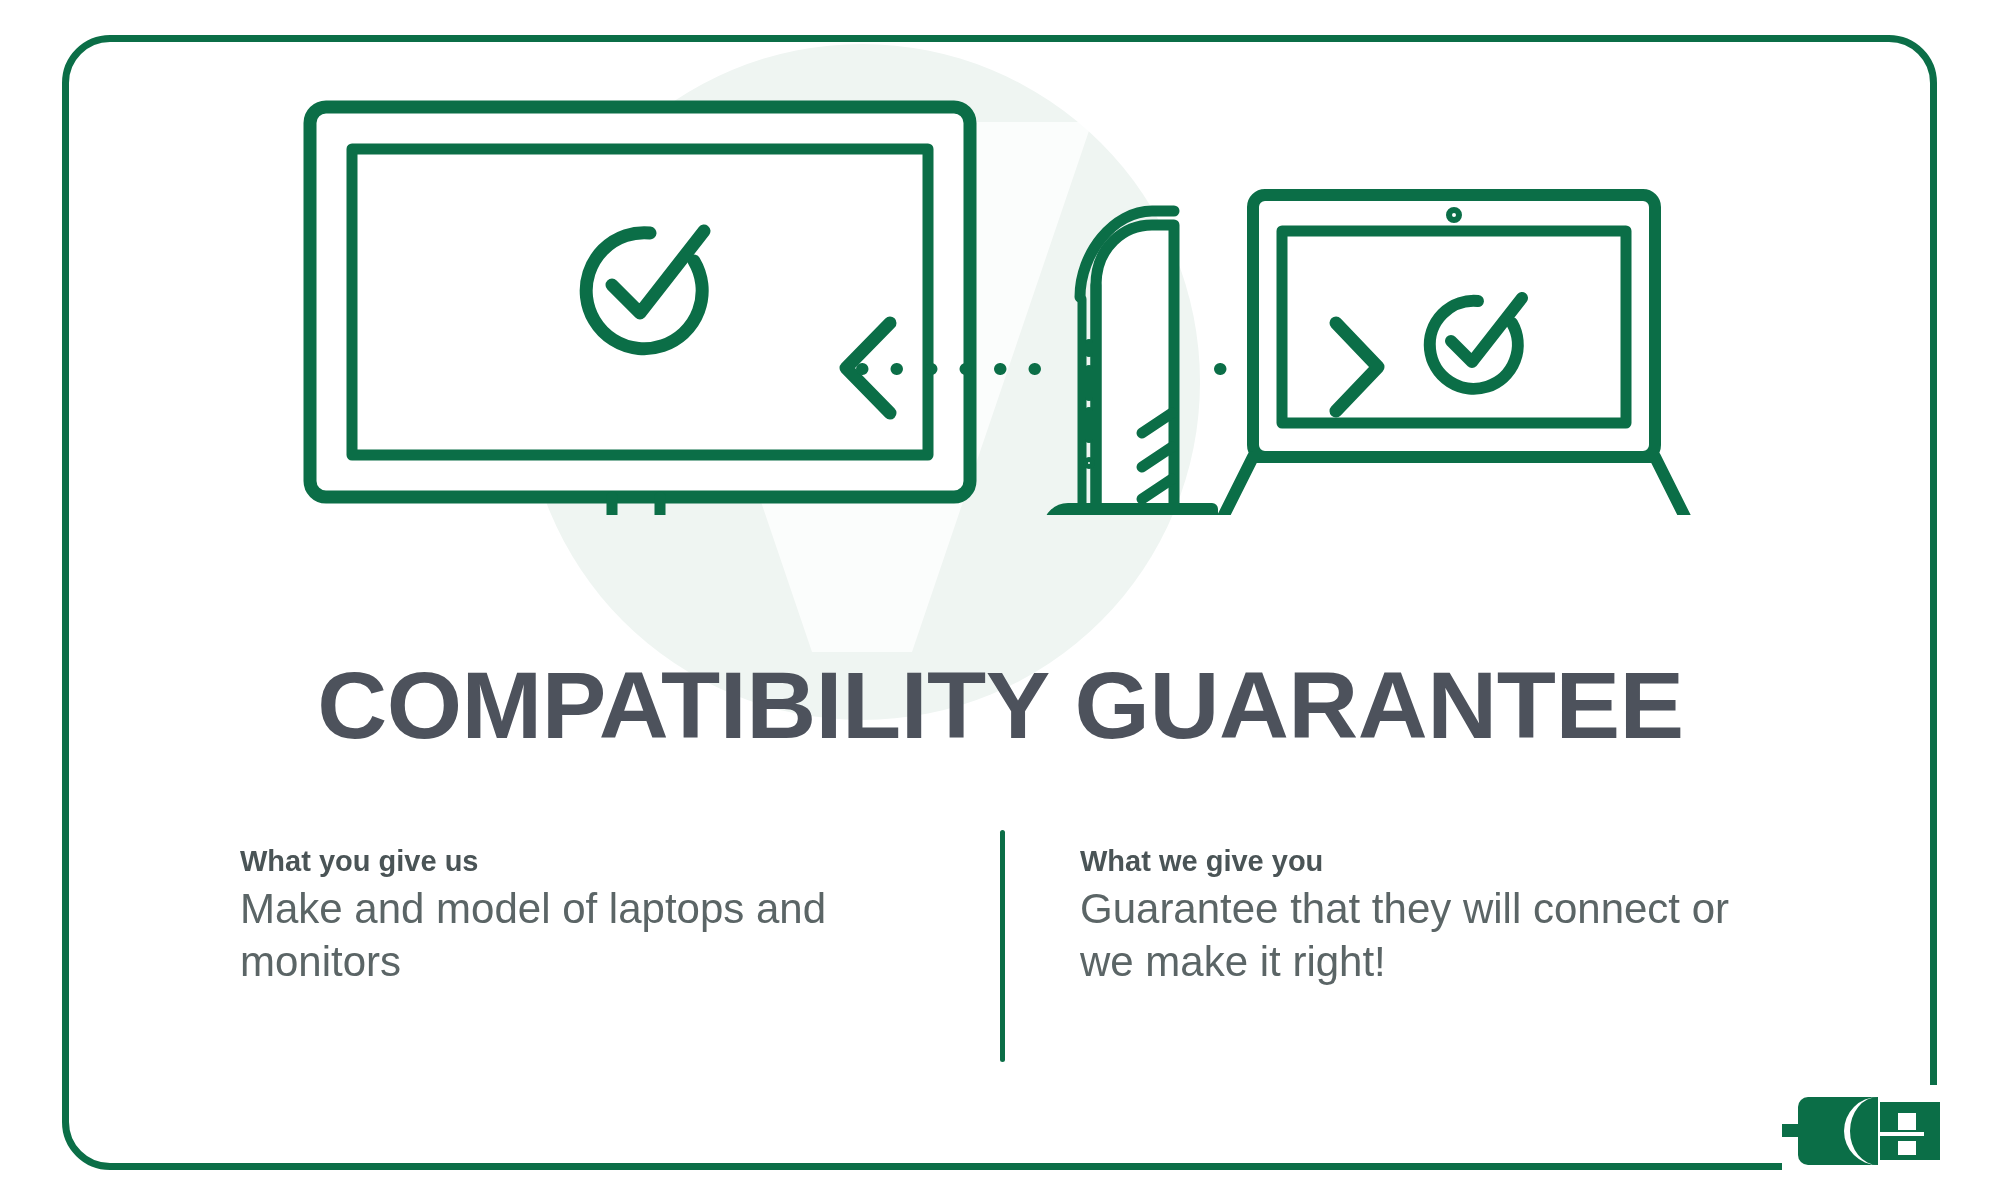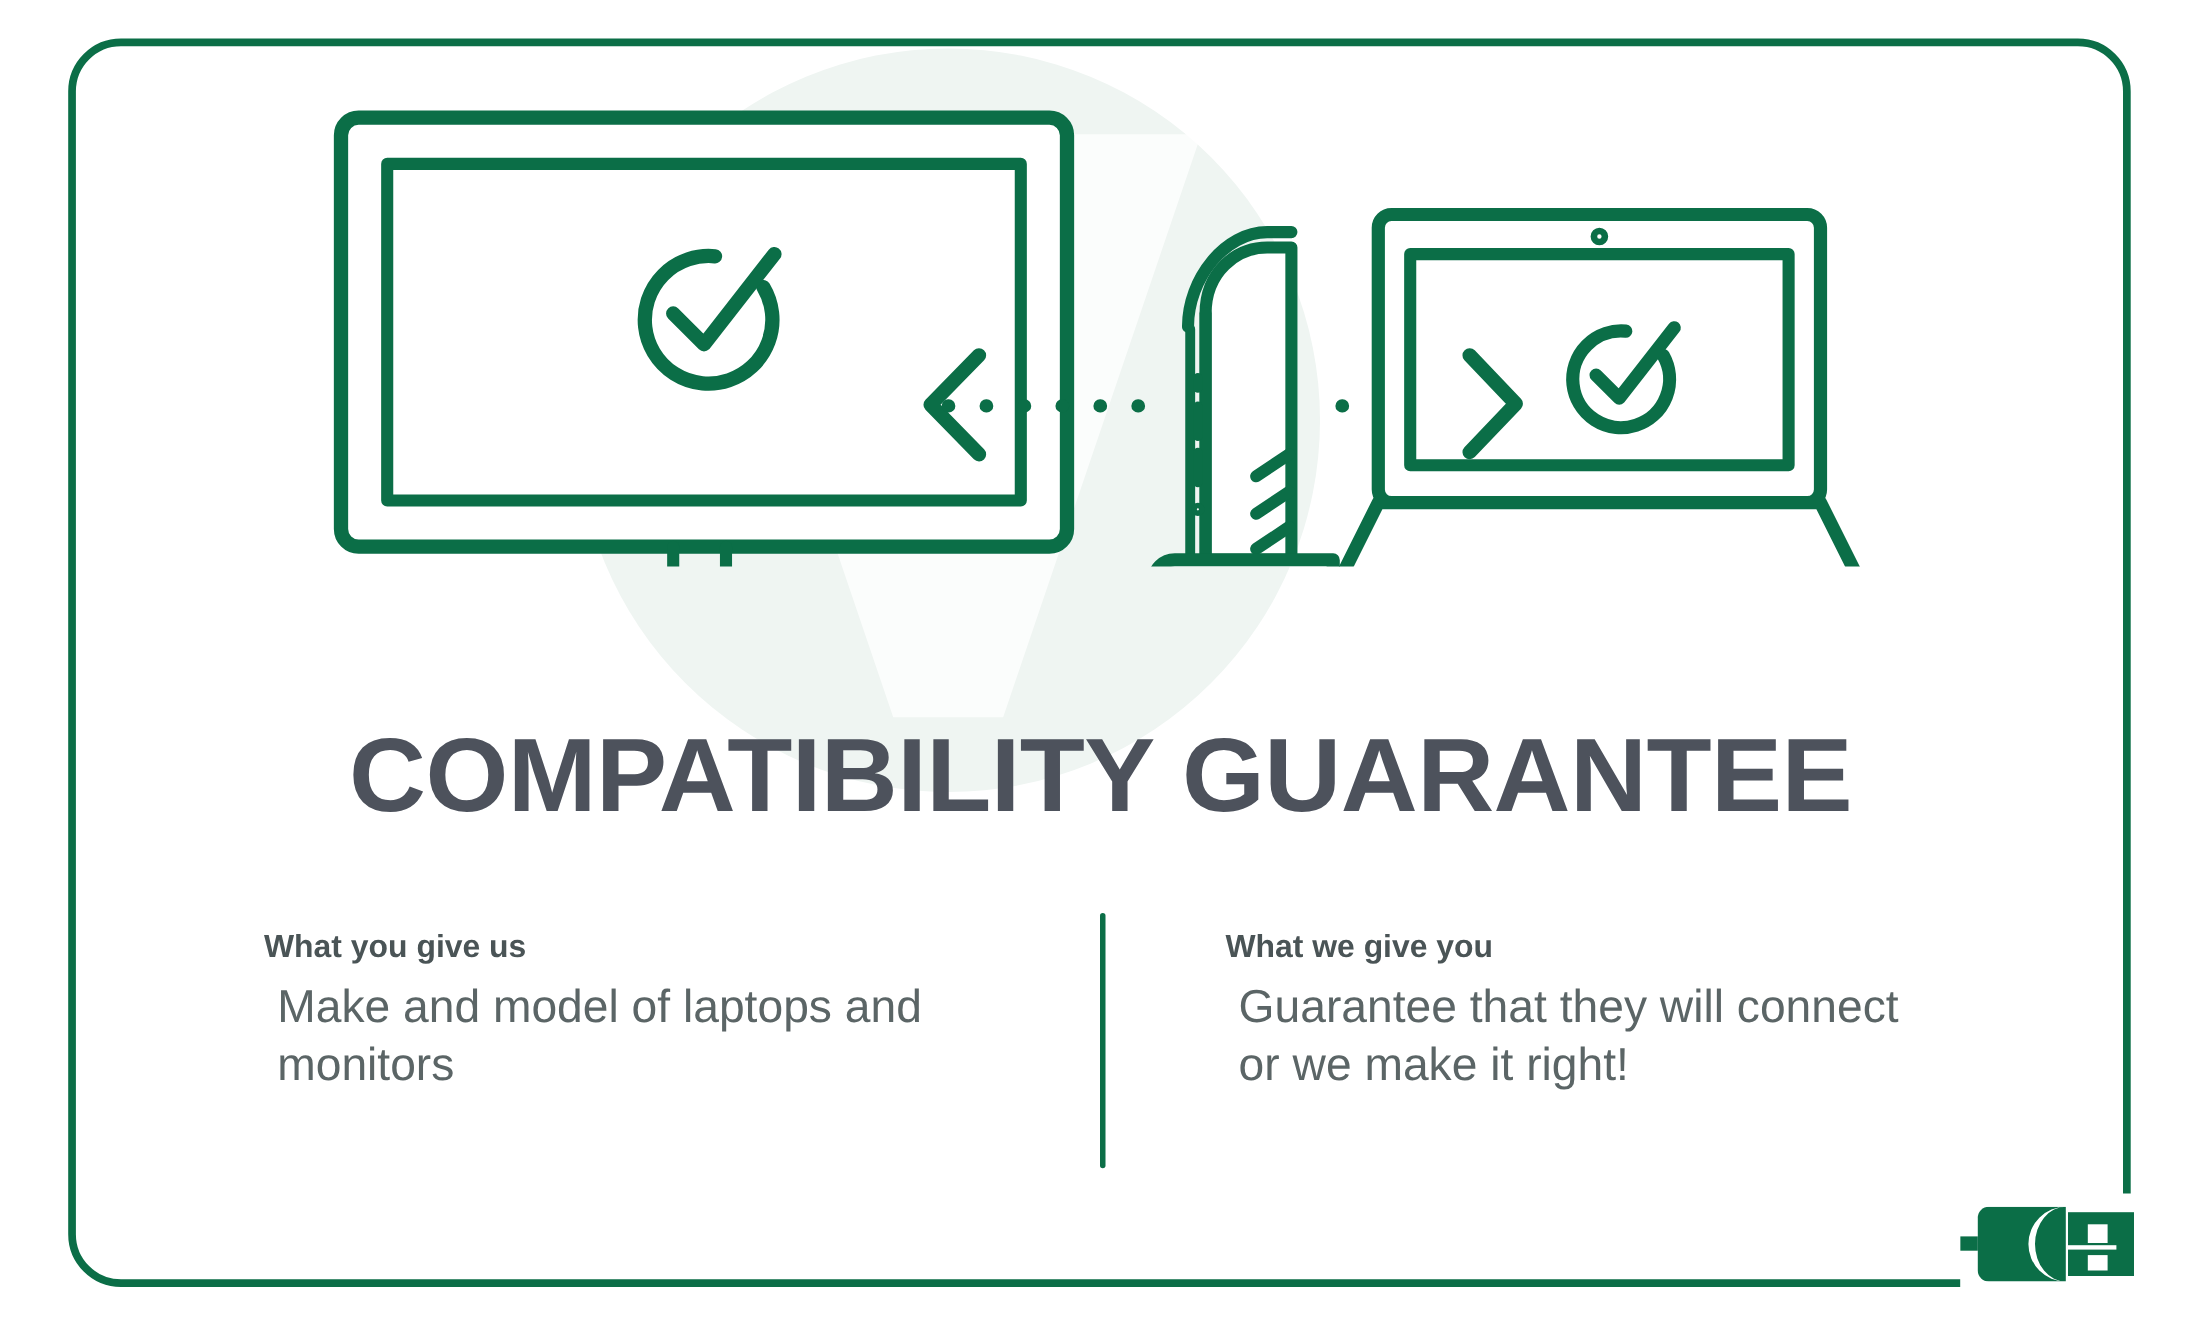--- a/index.html
+++ b/index.html
@@ -56,30 +56,30 @@
     position:absolute;
     left:240px;top:845px;
     width:1500px;height:230px;
   }
   .col{
     position:absolute;
     top:0;
     width:660px;
   }
   .col-left{left:0;}
-  .col-right{left:874px;}
+  .col-right{left:840px;}
   .col h3{
     margin:0 0 6px 0;
     font-size:29px;
     font-weight:700;
     color:#4a5456;
     line-height:1.12;
   }
   .col p{
-    margin:12px;
+    margin:0;
     font-size:42px;
     font-weight:400;
     color:#5b6566;
     line-height:1.24;
   }
   .divider{
     position:absolute;
     left:1000px;top:830px;
     width:5px;height:232px;
     background:#0b6e47;

